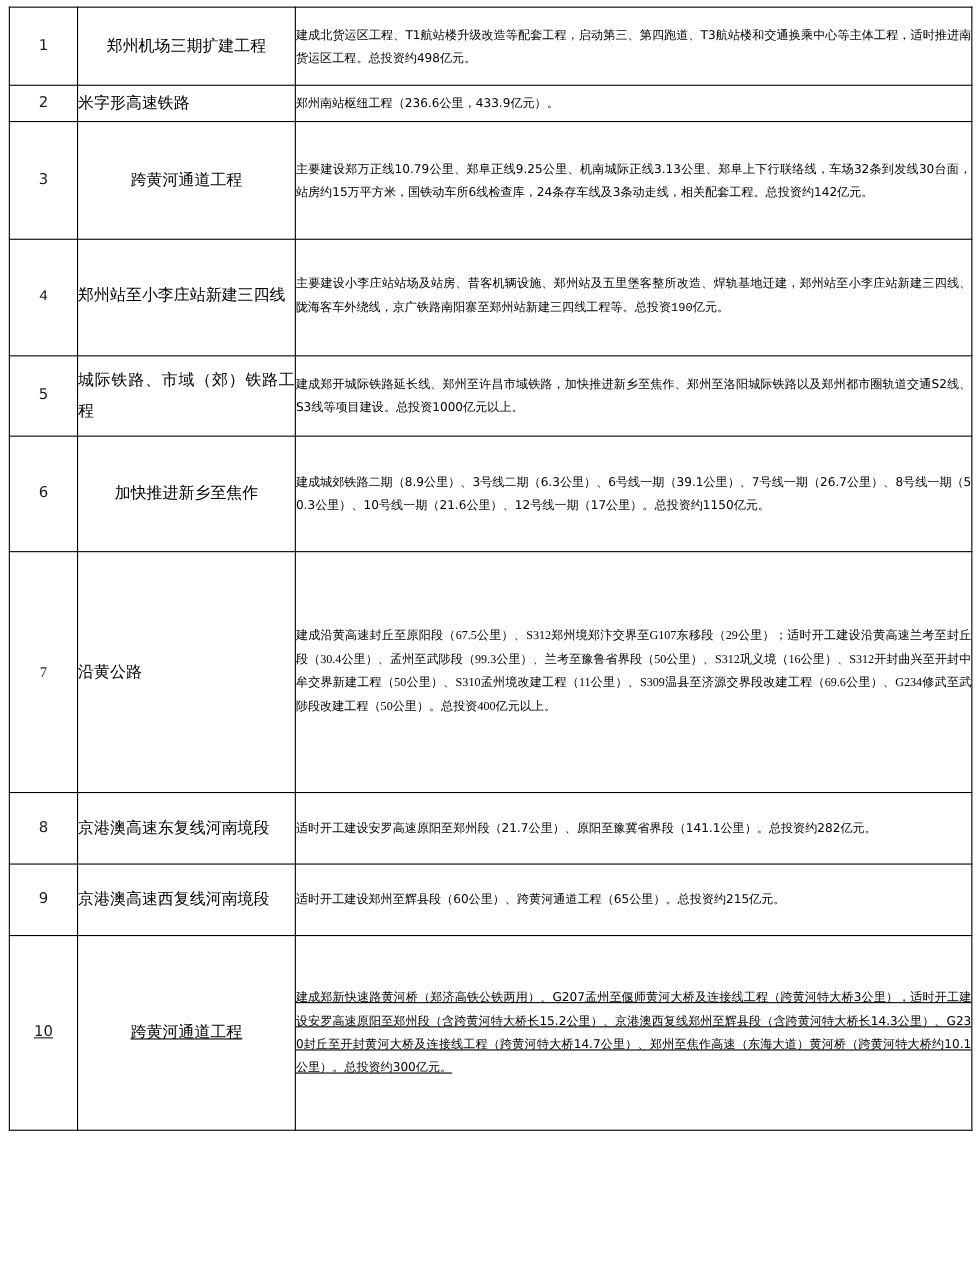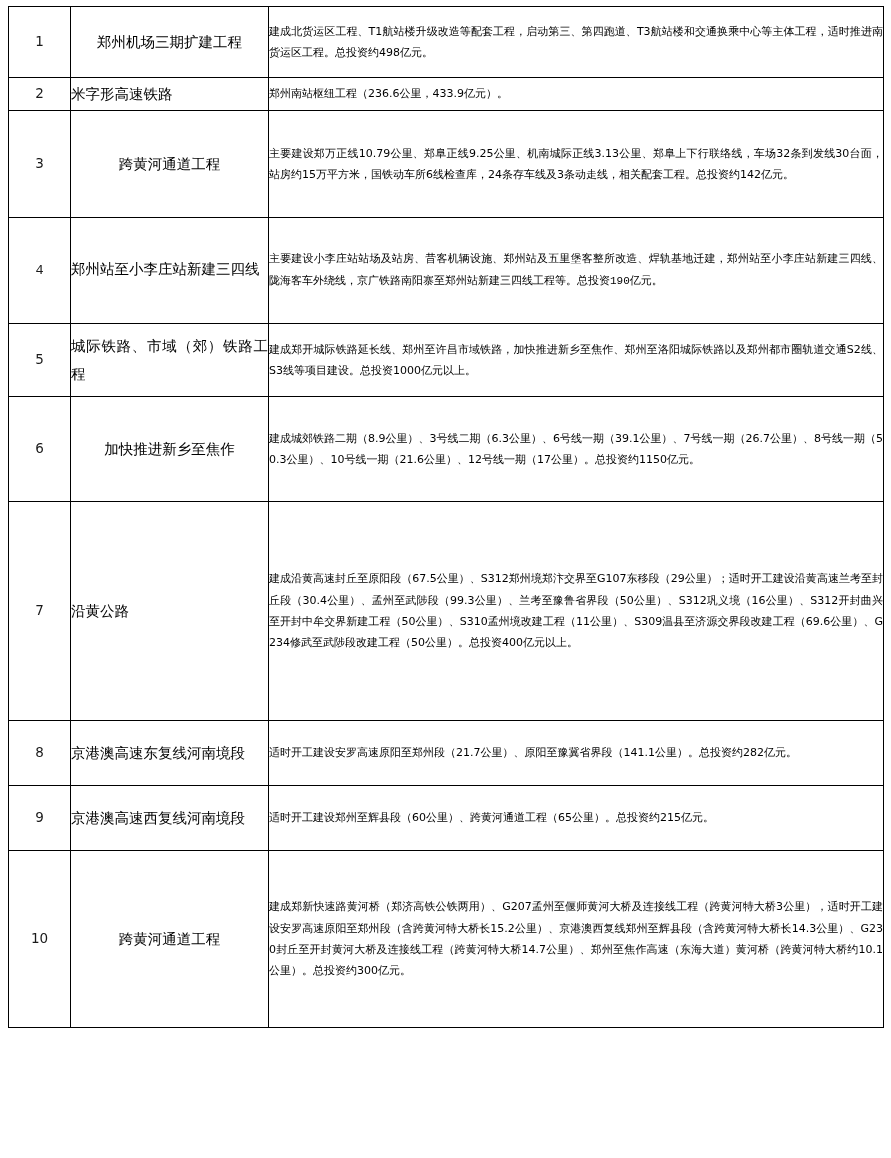--- a/index.html
+++ b/index.html
@@ -79,24 +79,24 @@
   }
 
   
   tr.r-head  td, tr.r-head  th { height: 24px; }
   tr.r-1 td { height: 70px; }
   tr.r-2 td { height: 32px; }
   tr.r-3 td { height: 106px; }
   tr.r-4 td { height: 105px; font-family: Liberation Mono, monospace; }
   tr.r-5 td { height: 72px; }
   tr.r-6 td { height: 104px; }
-  tr.r-7 td { height: 218px; }
+  tr.r-7 td { height: 218px; font-family: Liberation Serif, serif; }
   tr.r-8 td { height: 64px; }
   tr.r-9 td { height: 64px; }
-  tr.r-10 td { height: 176px; }
+  tr.r-10 td { height: 176px; text-decoration: underline; }
 </style>
 </head>
 <body>
 
 <div class="sheet">
   <table class="project-table">
     <colgroup>
       <col class="c-no">
       <col class="c-name">
       <col class="c-desc">

